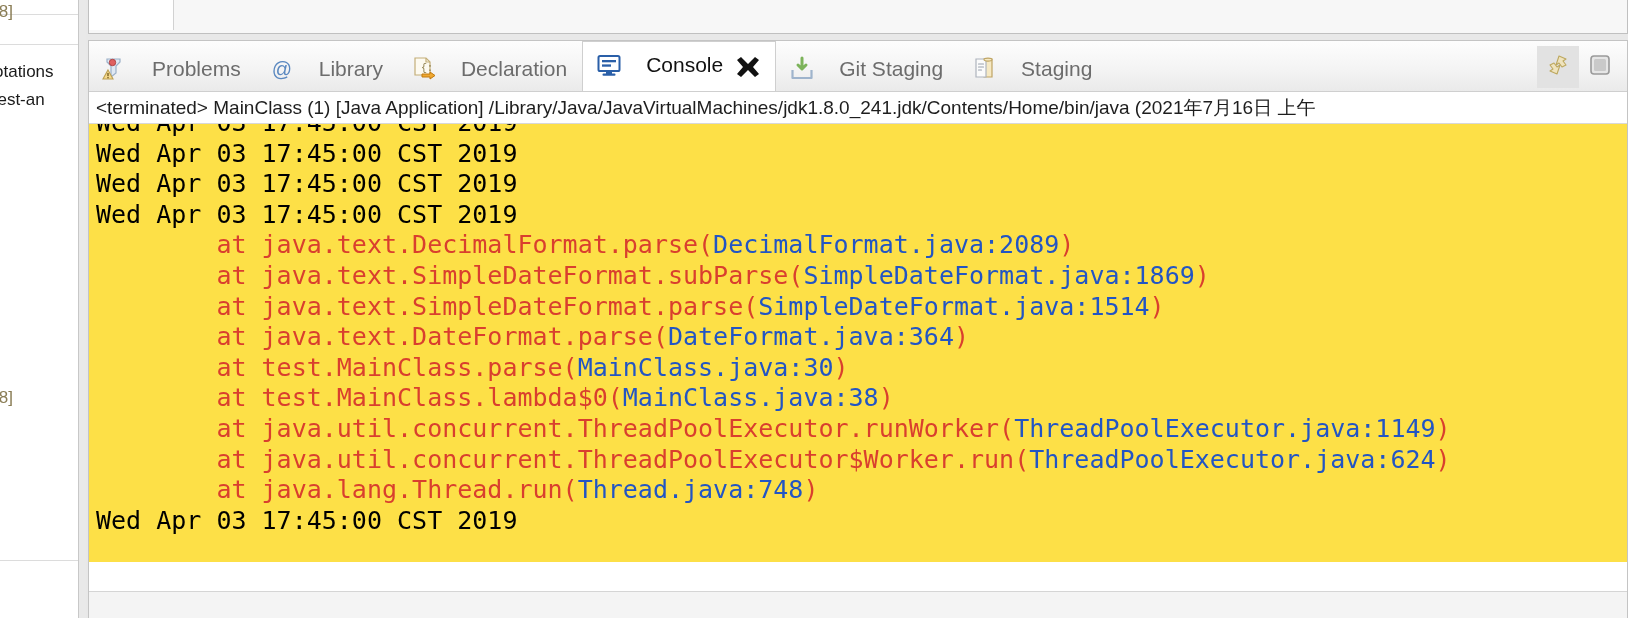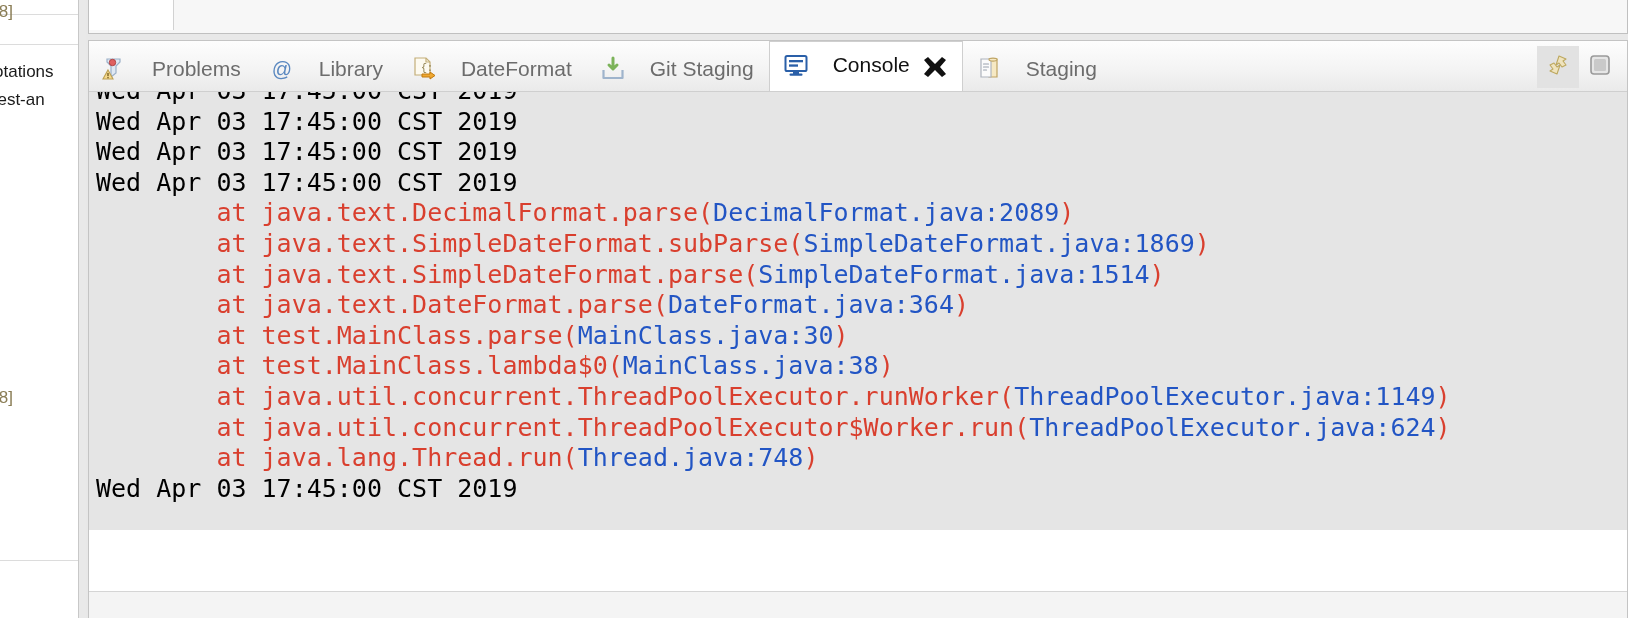--- a/index.html
+++ b/index.html
@@ -93,21 +93,21 @@
     background:#ffffff;
     border-bottom:1px solid #d8d8d8;
     box-sizing:border-box;
   }
 
   
   .console-out{
     position:relative;
     height:438px;
     overflow:hidden;
-    background:#e5e5e5;
+    background:#fde047;
     padding-left:7px;
     box-sizing:border-box;
   }
   .con-lines{
     position:absolute;left:7px;top:-16px;
     font-family:"DejaVu Sans Mono","Liberation Mono",monospace;
     font-size:25px;line-height:30.6px;
     white-space:pre;
   }
   .ln{display:block;height:30.6px;}
@@ -163,44 +163,44 @@
               </svg></span>
             <span class="tab-label">Library</span>
           </div>
           <div class="tab">
             <span class="ticon"><svg viewBox="0 0 26 26" width="26" height="26">
                 <path d="M4 2h11l4 4v13H4z" fill="#fdfaf0" stroke="#c4ae78" stroke-width="1.2"></path>
                 <path d="M15 2v4h4" fill="none" stroke="#c4ae78" stroke-width="1.2"></path>
                 <text x="10" y="15" font-size="10" font-family="Liberation Mono, monospace" fill="#8a7a45">{:</text>
                 <path d="M11 18h8v-2l5 3.5L19 23v-2h-8z" fill="#f0a830" stroke="#c07a10" stroke-width="1"></path>
               </svg></span>
-            <span class="tab-label">DateFormat</span>
-          </div>
-          <div class="tab">
-            <span class="ticon"><svg viewBox="0 0 26 26" width="26" height="26">
-                <path d="M13 2v10M9 9l4 4 4-4" fill="none" stroke="#7cb35a" stroke-width="3" stroke-linecap="round" stroke-linejoin="round"></path>
-                <path d="M3.5 14v8h19v-8" fill="none" stroke="#9fb4cc" stroke-width="2.2" stroke-linejoin="round"></path>
-              </svg></span>
-            <span class="tab-label">Git Staging</span>
+            <span class="tab-label">Declaration</span>
           </div>
           <div class="tab active">
             <span class="ticon"><svg viewBox="0 0 26 26" width="26" height="26">
                 <rect x="2.5" y="4" width="21" height="15" rx="1.6" fill="#ffffff" stroke="#2a5fa8" stroke-width="2"></rect>
                 <rect x="6" y="8" width="14" height="2.3" fill="#2a5fa8"></rect>
                 <rect x="6" y="12.4" width="9" height="2.3" fill="#2a5fa8"></rect>
                 <rect x="10" y="19" width="6" height="3" fill="#2a5fa8"></rect>
                 <rect x="6.5" y="21.6" width="13" height="2.2" rx="1" fill="#2a5fa8"></rect>
               </svg></span>
             <span class="tab-label">Console</span>
             <span class="close-x"><svg viewBox="0 0 26 26" width="26" height="26">
                 <path d="M5 4l7 7 7-7 4 3-6 7 6 7-4 3-7-7-7 7-4-3 6-7-6-7z" fill="#111111"></path>
               </svg></span>
           </div>
           <div class="tab">
             <span class="ticon"><svg viewBox="0 0 26 26" width="26" height="26">
+                <path d="M13 2v10M9 9l4 4 4-4" fill="none" stroke="#7cb35a" stroke-width="3" stroke-linecap="round" stroke-linejoin="round"></path>
+                <path d="M3.5 14v8h19v-8" fill="none" stroke="#9fb4cc" stroke-width="2.2" stroke-linejoin="round"></path>
+              </svg></span>
+            <span class="tab-label">Git Staging</span>
+          </div>
+          <div class="tab">
+            <span class="ticon"><svg viewBox="0 0 26 26" width="26" height="26">
                 <path d="M13 3h8v18h-8z" fill="#f6e9c4" stroke="#bfa463" stroke-width="1.2"></path>
                 <path d="M5 3h10v18H5z" fill="#fbfbfb" stroke="#aeb4bd" stroke-width="1.2"></path>
                 <path d="M7.5 8h5M7.5 11h5M7.5 14h3" stroke="#9aa2ad" stroke-width="1.2" stroke-linecap="round"></path>
                 <ellipse cx="17" cy="3.6" rx="4" ry="1.5" fill="#f6e9c4" stroke="#bfa463" stroke-width="1.1"></ellipse>
               </svg></span>
             <span class="tab-label">Staging</span>
           </div>
         </div>
 
       <div class="toolbar-right" id="toolbar">
@@ -212,20 +212,21 @@
           </div>
           <div class="tool-btn" title="Display Selected Console">
             <span><svg viewBox="0 0 26 26" width="26" height="26">
                 <rect x="4" y="4" width="18" height="18" rx="3" fill="#e6e6e6" stroke="#9a9a9a" stroke-width="1.6"></rect>
                 <rect x="7" y="7" width="12" height="12" rx="1.5" fill="#c9c9c9"></rect>
               </svg></span>
           </div>
         </div>
     </div>
 
+    <div class="launch-line">&lt;terminated&gt; MainClass (1) [Java Application] /Library/Java/JavaVirtualMachines/jdk1.8.0_241.jdk/Contents/Home/bin/java  (2021年7月16日 上午</div>
 
     <div class="console-out">
       <div class="con-lines" id="conlines"><span class="ln"><span class="c-black">Wed Apr 03 17:45:00 CST 2019</span></span><span class="ln"><span class="c-black">Wed Apr 03 17:45:00 CST 2019</span></span><span class="ln"><span class="c-black">Wed Apr 03 17:45:00 CST 2019</span></span><span class="ln"><span class="c-black">Wed Apr 03 17:45:00 CST 2019</span></span><span class="ln"><span class="c-red">        at java.text.DecimalFormat.parse(</span><span class="c-link">DecimalFormat.java:2089</span><span class="c-red">)</span></span><span class="ln"><span class="c-red">        at java.text.SimpleDateFormat.subParse(</span><span class="c-link">SimpleDateFormat.java:1869</span><span class="c-red">)</span></span><span class="ln"><span class="c-red">        at java.text.SimpleDateFormat.parse(</span><span class="c-link">SimpleDateFormat.java:1514</span><span class="c-red">)</span></span><span class="ln"><span class="c-red">        at java.text.DateFormat.parse(</span><span class="c-link">DateFormat.java:364</span><span class="c-red">)</span></span><span class="ln"><span class="c-red">        at test.MainClass.parse(</span><span class="c-link">MainClass.java:30</span><span class="c-red">)</span></span><span class="ln"><span class="c-red">        at test.MainClass.lambda$0(</span><span class="c-link">MainClass.java:38</span><span class="c-red">)</span></span><span class="ln"><span class="c-red">        at java.util.concurrent.ThreadPoolExecutor.runWorker(</span><span class="c-link">ThreadPoolExecutor.java:1149</span><span class="c-red">)</span></span><span class="ln"><span class="c-red">        at java.util.concurrent.ThreadPoolExecutor$Worker.run(</span><span class="c-link">ThreadPoolExecutor.java:624</span><span class="c-red">)</span></span><span class="ln"><span class="c-red">        at java.lang.Thread.run(</span><span class="c-link">Thread.java:748</span><span class="c-red">)</span></span><span class="ln"><span class="c-black">Wed Apr 03 17:45:00 CST 2019</span></span></div>
     </div>
 
     <div class="console-bottom-rule"></div>
     <div class="console-footer"></div>
   </div>
 </div>
 

